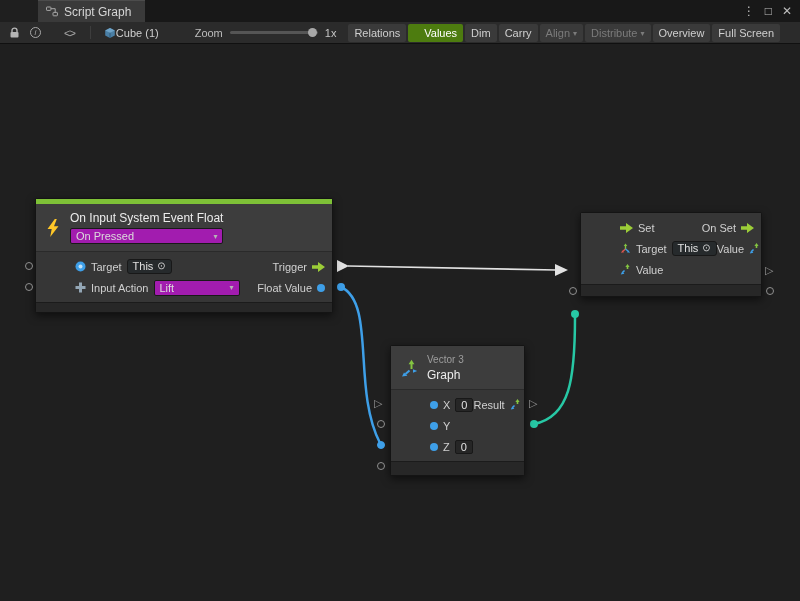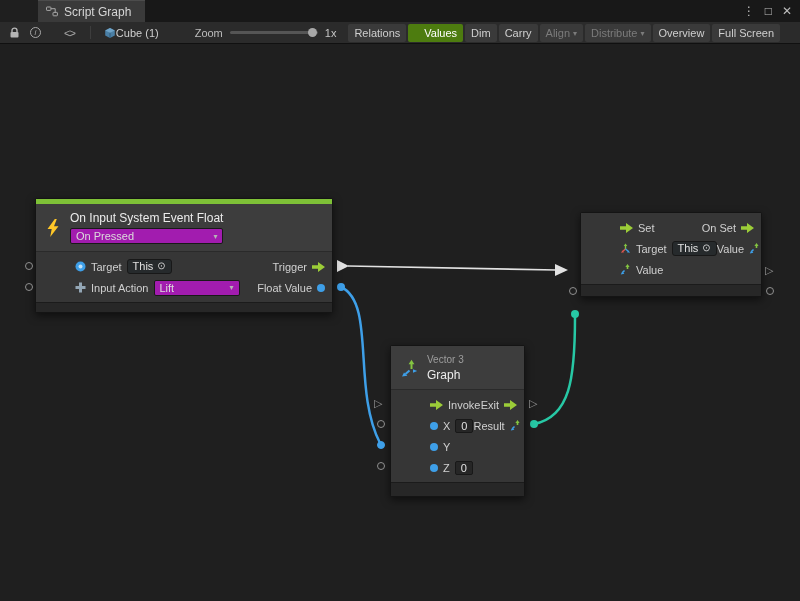--- a/index.html
+++ b/index.html
@@ -235,38 +235,20 @@
           </svg>
         </span>
         <div class="header-col">
           <span class="node-subtitle">Vector 3</span>
           <span class="node-title">Graph</span>
         </div>
       </div>
       <div class="ports">
         <div class="port-row">
           <div class="pl">
-            <span class="icon">
-              <svg width="13" height="10" viewBox="0 0 13 10">
-                  <path d="M0 3.3 H6 V0 L13 5 L6 10 V6.7 H0 Z" fill="#9ccd38"></path>
-                </svg>
-            </span>
-            <span class="port-label">Invoke</span>
-          </div>
-          <div class="pr">
-            <span class="port-label">Exit</span>
-            <span class="icon">
-              <svg width="13" height="10" viewBox="0 0 13 10">
-                  <path d="M0 3.3 H6 V0 L13 5 L6 10 V6.7 H0 Z" fill="#9ccd38"></path>
-                </svg>
-            </span>
-          </div>
-        </div>
-        <div class="port-row">
-          <div class="pl">
             <span class="dot"></span>
             <span class="port-label">X</span>
             <span class="vfield">0</span>
           </div>
           <div class="pr">
             <span class="port-label">Result</span>
             <span class="icon">
               <svg width="11" height="11" viewBox="0 0 11 11">
                 <line x1="7.5" y1="5" x2="7.5" y2="2.5" stroke="#84c541" stroke-width="1.6"></line>
                 <polygon points="7.5,0 9.6,3 5.4,3" fill="#84c541"></polygon>

